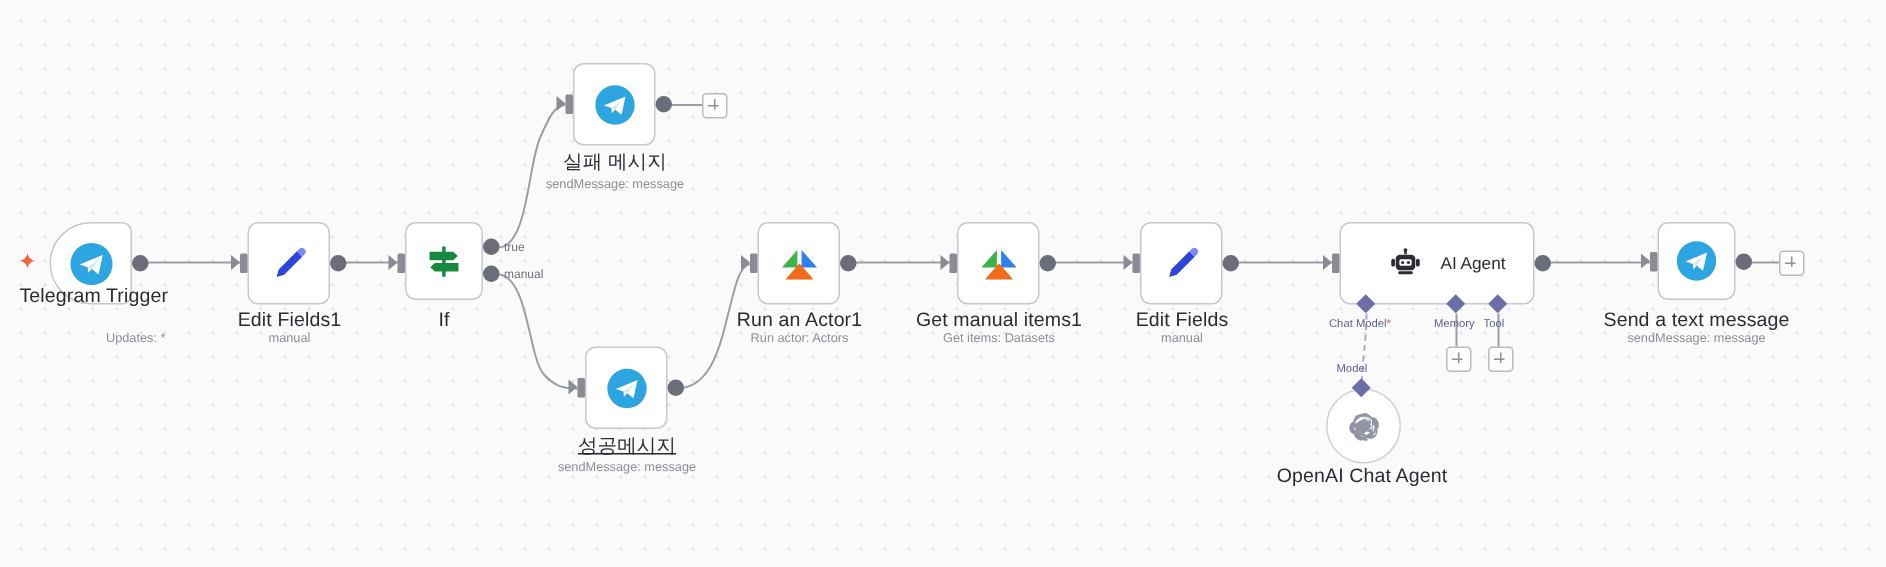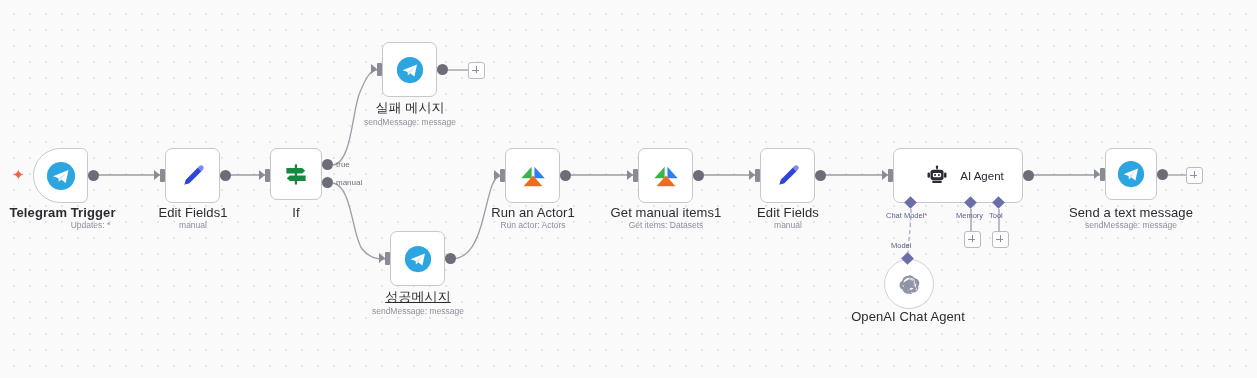--- a/index.html
+++ b/index.html
@@ -201,21 +201,21 @@
 
   <div class="bolt" style="left:12px; top:167px;">✦</div>
   <div class="node trigger" style="left:33px; top:148px; width:55px; height:55px;">
     <svg class="icon" width="30" height="30" viewBox="0 0 32 32">
       <circle cx="16" cy="16" r="15" fill="#2CA5E0"></circle>
       <path d="M7.5 16.3 L24 9.6 L21 23.4 L16.2 19.6 L13.6 22.2 L13.3 18.3 Z" fill="#fff"></path>
       <path d="M13.3 18.3 L21.6 12.3 L16.2 19.6 Z" fill="#cfe9f7"></path>
     </svg>
   </div>
   <div class="port-out" style="left:88px; top:170px;"></div>
-  <div class="nlabel" style="left:0px; top:206px; width:125px;font-weight:bold;">Telegram Trigger</div>
+  <div class="nlabel" style="left:0px; top:190px; width:125px;">Telegram Trigger</div>
   <div class="nsub" style="left:0px; top:220px; width:125px;padding-left:28px;">Updates: *</div>
 
   <div class="port-in" style="left:160px; top:169px;"></div>
   <div class="node" style="left:165px; top:148px; width:55px; height:55px;">
     <svg class="icon" width="30" height="30" viewBox="0 0 32 32">
       <path d="M7 25 L8.6 19.6 L21.2 7 L25 10.8 L12.4 23.4 Z" fill="#2F45D8"></path>
       <path d="M21.2 7 L25 10.8 L26.6 9.2 A2.3 2.3 0 0 0 22.8 5.4 Z" fill="#7b88ef"></path>
       <path d="M7 25 L8.6 19.6 L12.4 23.4 Z" fill="#2F45D8"></path>
     </svg>
   </div>

